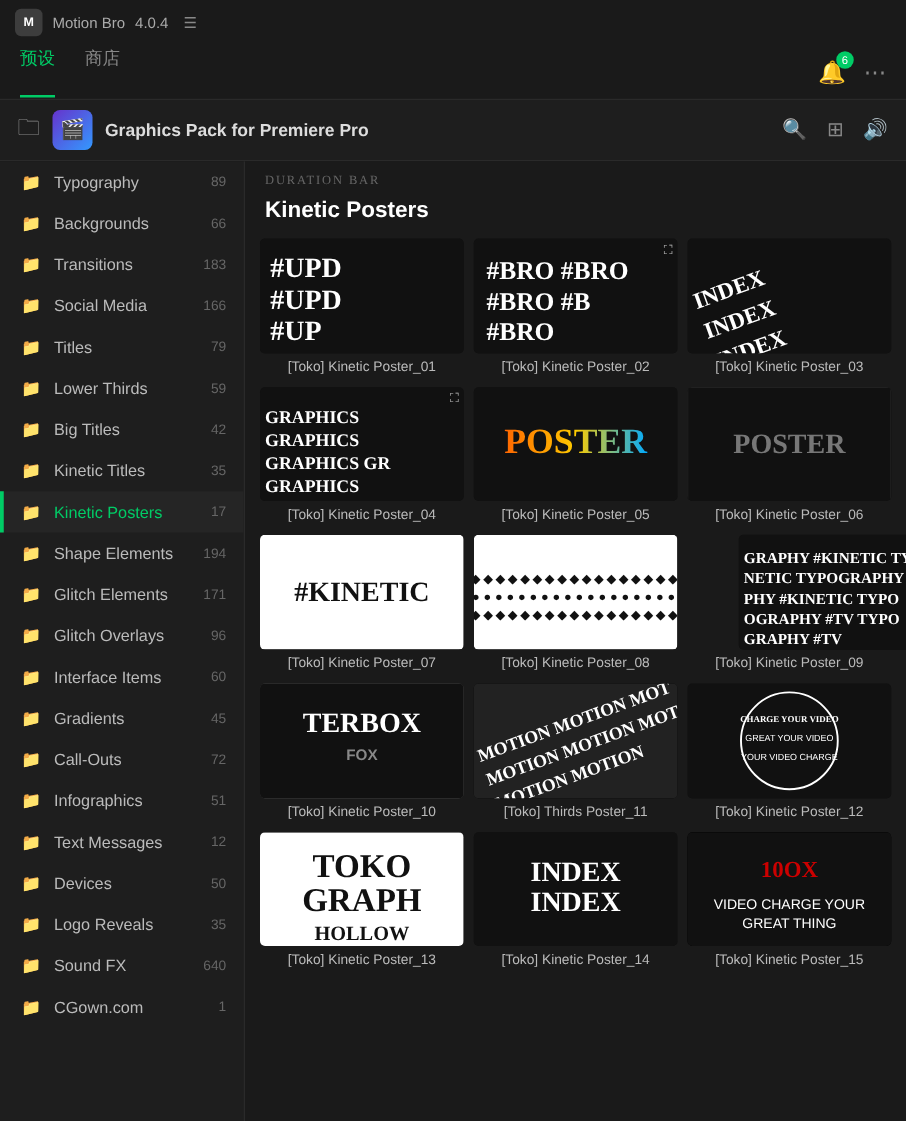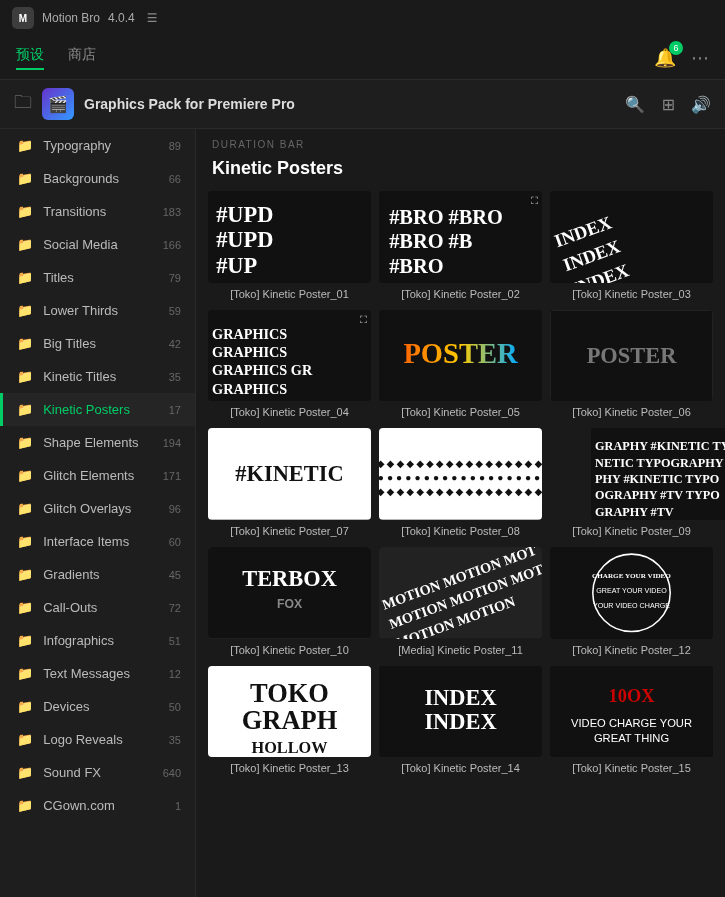--- a/index.html
+++ b/index.html
@@ -57,21 +57,21 @@
       flex-shrink: 0;
     }
     .navbar-tabs {
       display: flex;
       gap: 24px;
     }
     .navbar-tab {
       font-size: 14px;
       color: #888;
       cursor: pointer;
-      padding-bottom: 4px;
+      padding-bottom: 20px;
     }
     .navbar-tab.active {
       color: #00cc66;
       border-bottom: 2px solid #00cc66;
     }
     .navbar-actions {
       display: flex;
       align-items: center;
       gap: 14px;
     }
@@ -189,20 +189,21 @@
     .content-area::-webkit-scrollbar { width: 4px; }
     .content-area::-webkit-scrollbar-track { background: #1a1a1a; }
     .content-area::-webkit-scrollbar-thumb { background: #3a3a3a; border-radius: 2px; }
 
     .section-label {
       font-size: 10px;
       color: #666;
       letter-spacing: 1.5px;
       padding: 10px 16px 4px;
       text-transform: uppercase;
+      font-family: Liberation Serif, serif;
     }
     .section-title {
       font-size: 18px;
       color: #fff;
       font-weight: 600;
       padding: 4px 16px 12px;
     }
 
     .grid {
       display: grid;
@@ -578,21 +579,21 @@
         </div>
         <div class="grid-item">
           <div class="grid-item-thumb thumb-11">
             <svg xmlns="http://www.w3.org/2000/svg" viewBox="0 0 160 90">
         <rect width="160" height="90" fill="#222"></rect>
         <text x="4" y="35" font-size="14" font-weight="900" fill="#fff" font-family="Arial Black" transform="rotate(-20,80,45)">MOTION MOTION MOT</text>
         <text x="4" y="55" font-size="14" font-weight="900" fill="#fff" font-family="Arial Black" transform="rotate(-20,80,45)">MOTION MOTION MOT</text>
         <text x="4" y="75" font-size="14" font-weight="900" fill="#fff" font-family="Arial Black" transform="rotate(-20,80,45)">MOTION MOTION</text>
       </svg>
           </div>
-          <div class="grid-item-label">[Media] Kinetic Poster_11</div>
+          <div class="grid-item-label">[Toko] Thirds Poster_11</div>
         </div>
         <div class="grid-item">
           <div class="grid-item-thumb thumb-12">
             <svg xmlns="http://www.w3.org/2000/svg" viewBox="0 0 160 90">
         <rect width="160" height="90" fill="#111"></rect>
         <circle cx="80" cy="45" r="38" fill="none" stroke="#fff" stroke-width="1.5"></circle>
         <text x="80" y="30" font-size="7" font-weight="900" fill="#fff" font-family="Arial Black" text-anchor="middle">CHARGE YOUR VIDEO</text>
         <text x="80" y="45" font-size="7" fill="#fff" font-family="Arial" text-anchor="middle">GREAT YOUR VIDEO</text>
         <text x="80" y="60" font-size="7" fill="#fff" font-family="Arial" text-anchor="middle">YOUR VIDEO CHARGE</text>
       </svg>

